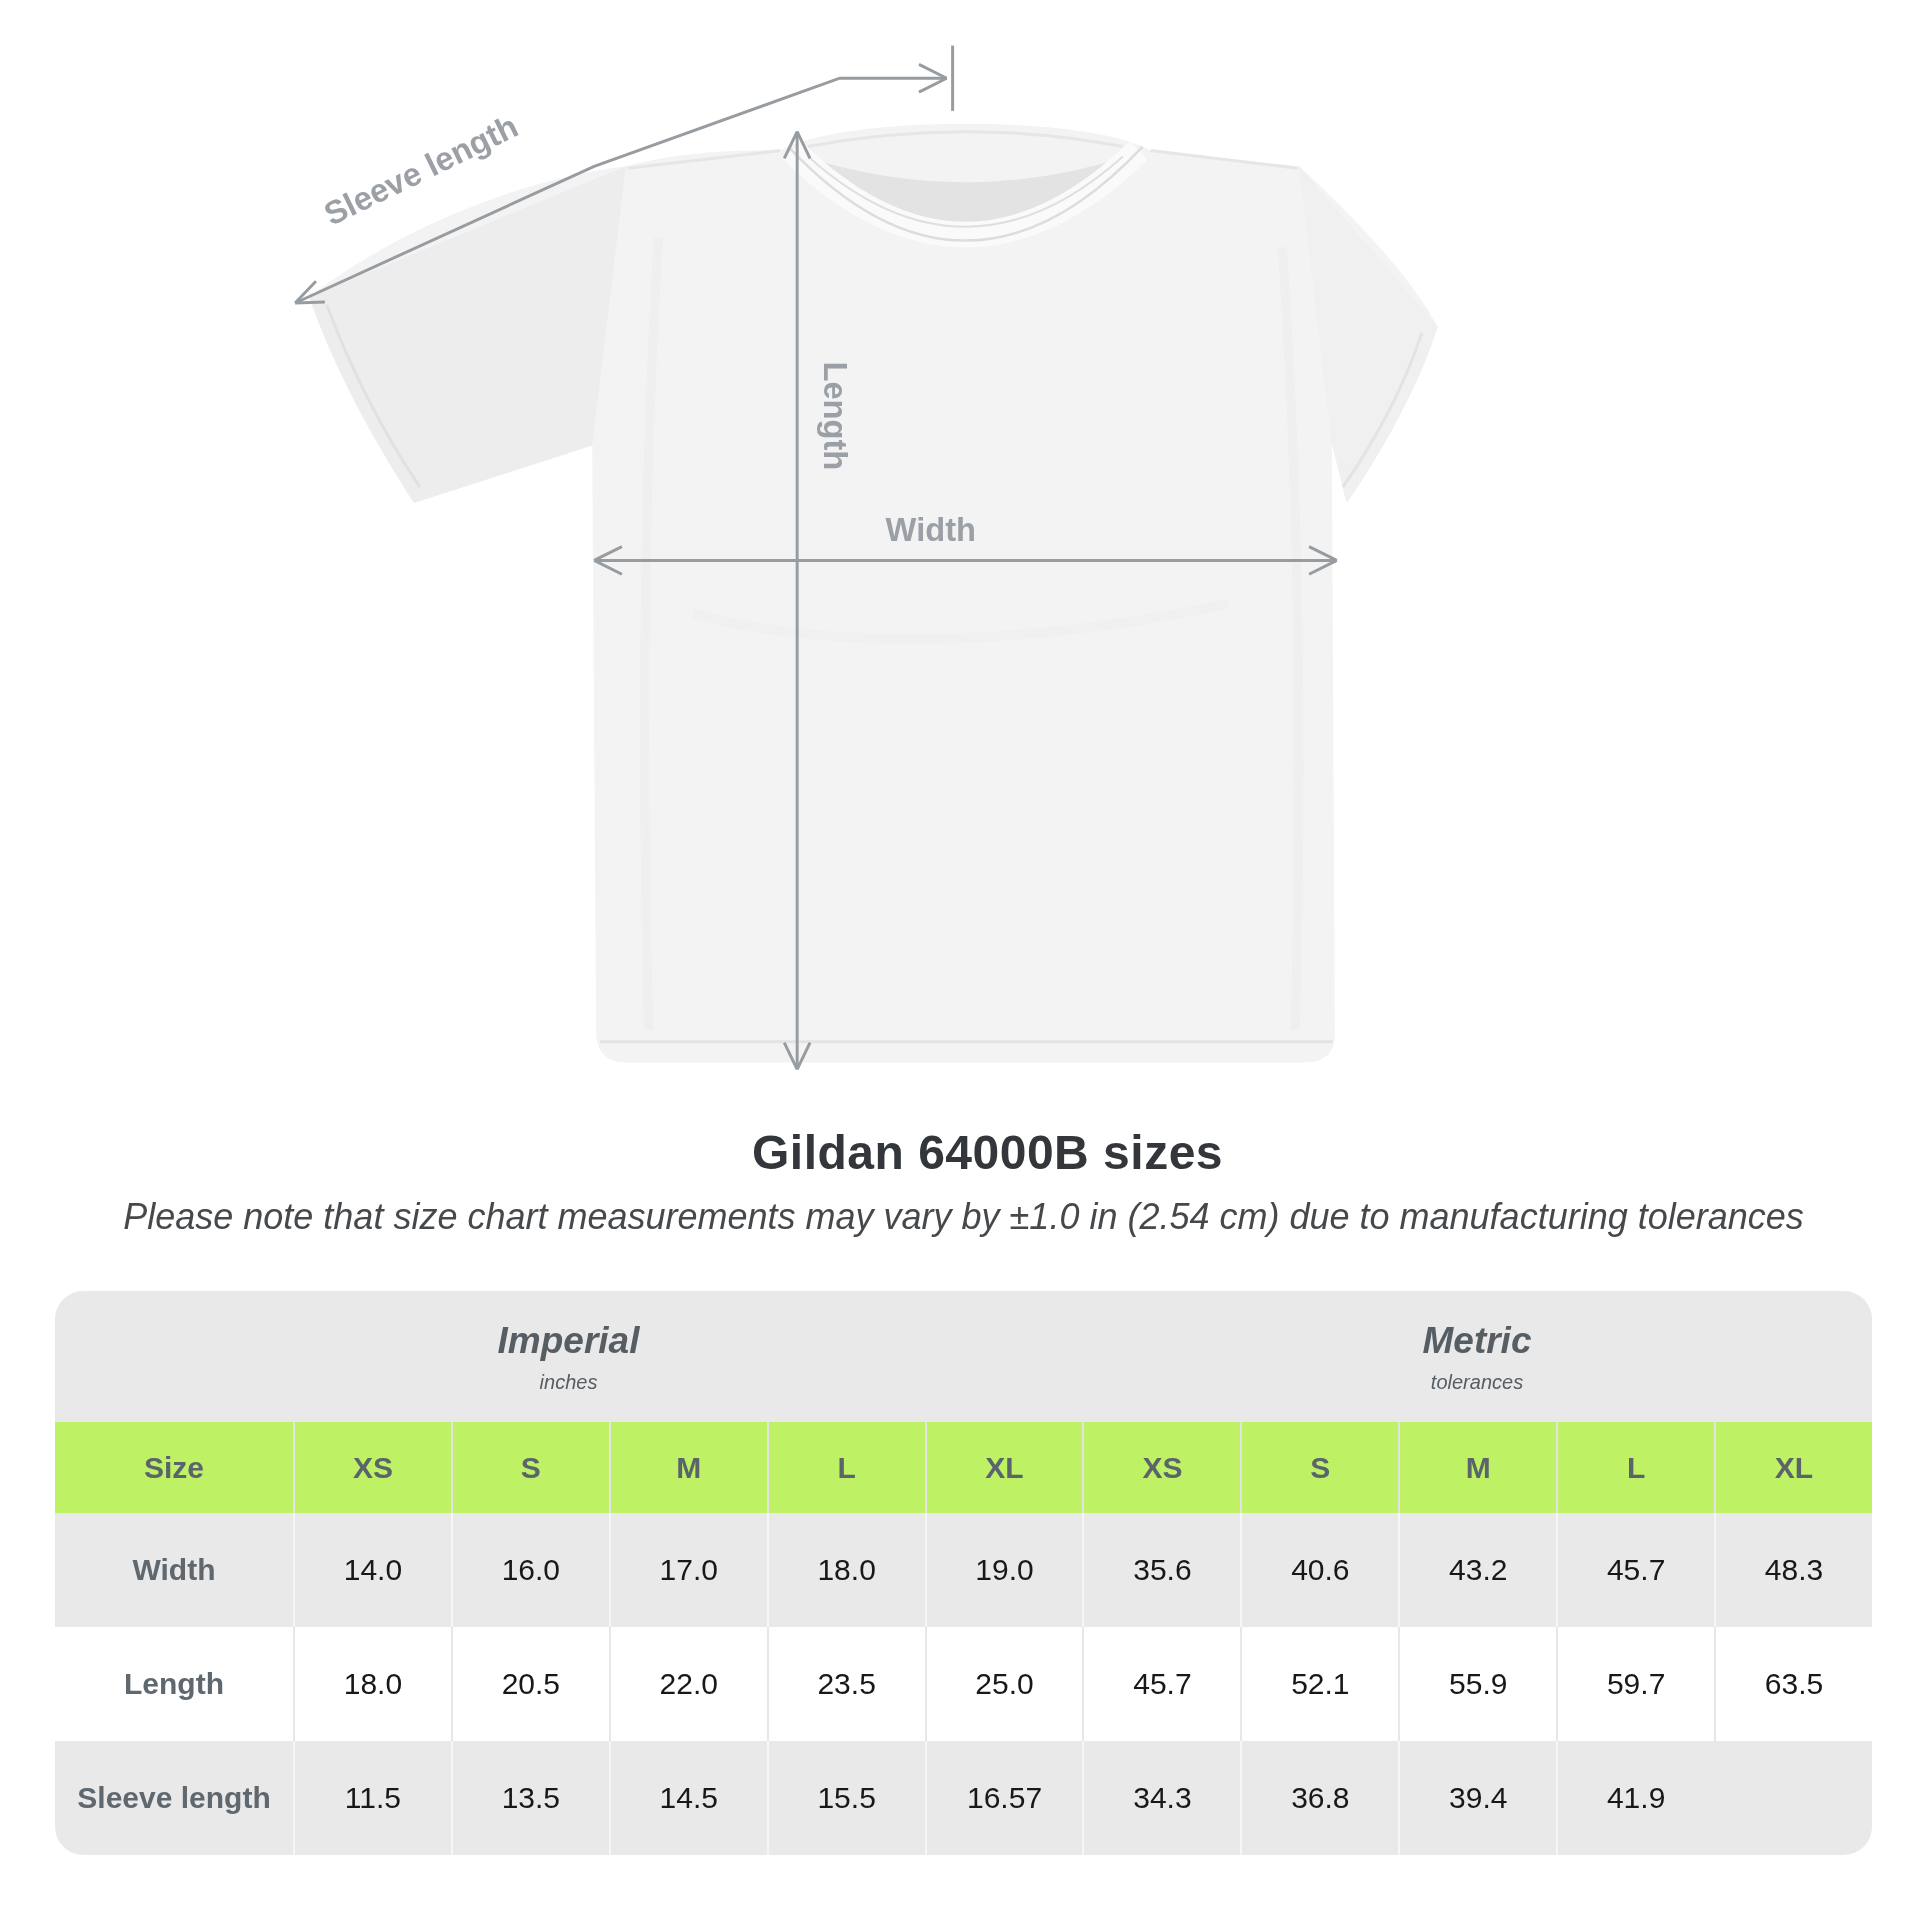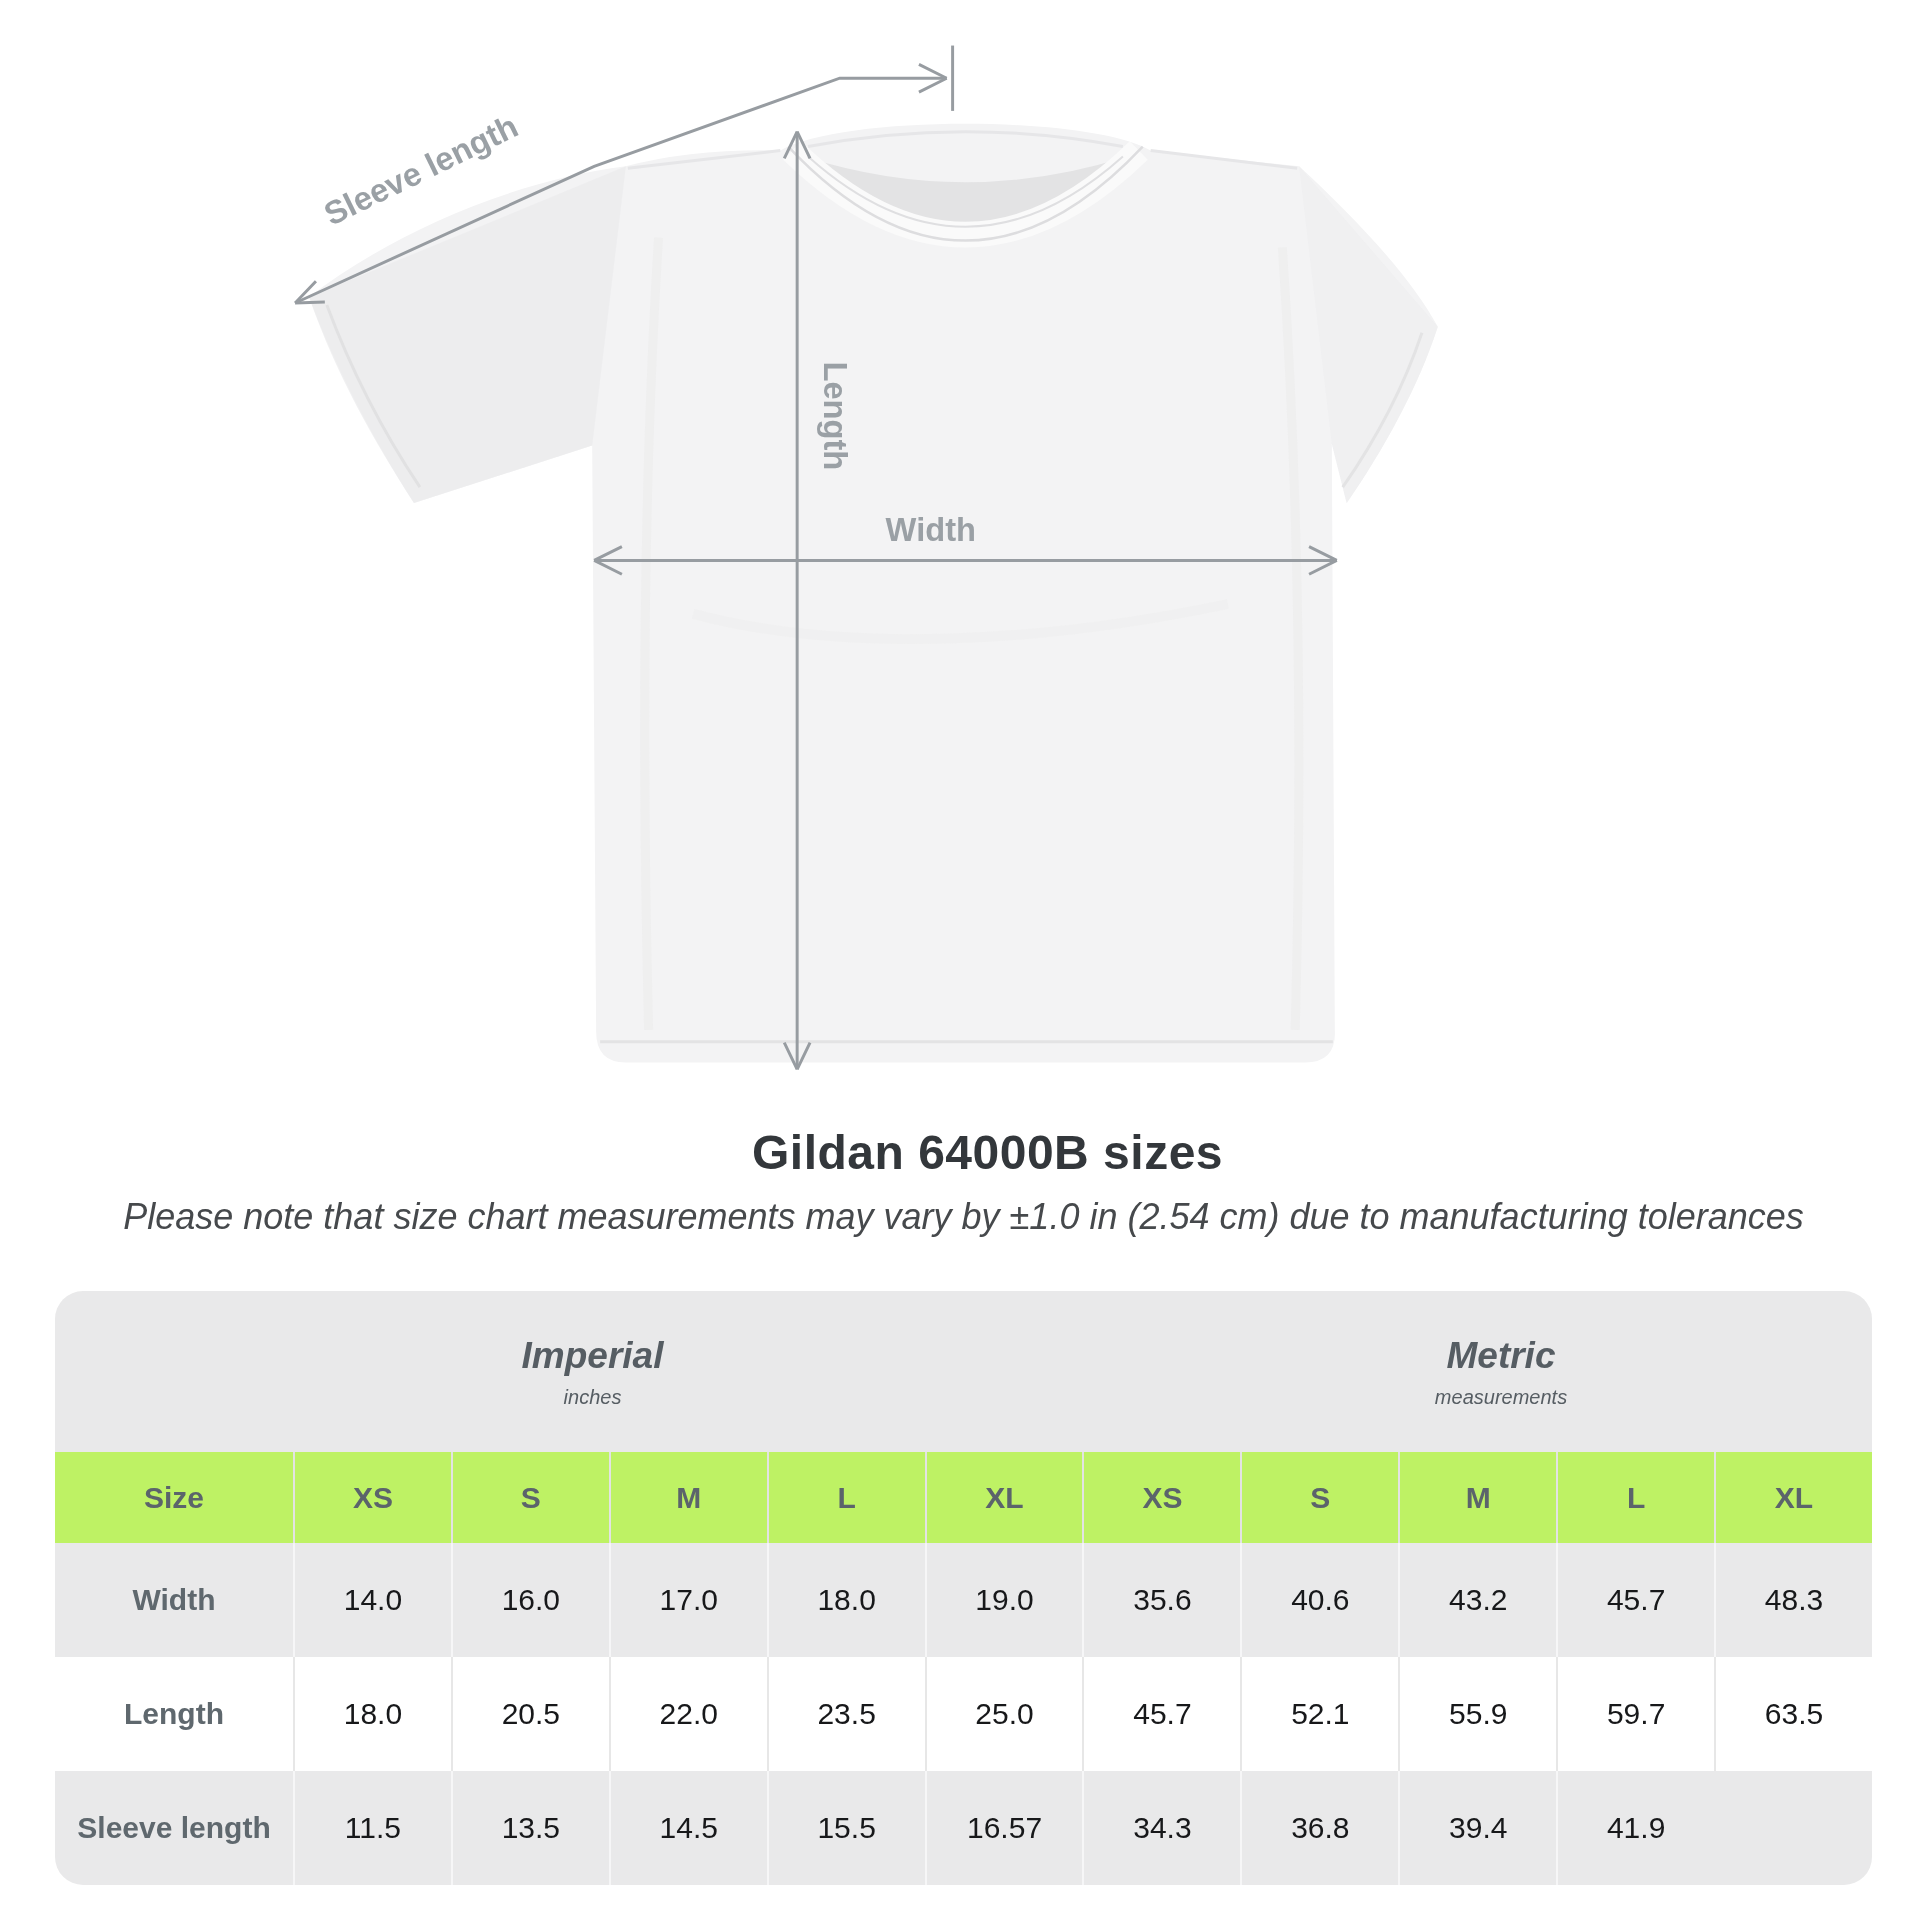--- a/index.html
+++ b/index.html
@@ -23,21 +23,21 @@
   .note{
     text-align:center;font-style:italic;font-size:36px;color:#46494c;
     margin:0 0 53px 0;
   }
 
   
   .size-table{
     width:1817px;margin:0 auto;border-radius:28px;overflow:hidden;
   }
   .trow{display:grid;grid-template-columns:238px repeat(10,1fr);}
-  .band{display:grid;grid-template-columns:1027px 790px;background:#e9e9ea;height:161px;padding-left:24px;}
+  .band{display:grid;grid-template-columns:1027px 790px;background:#e9e9ea;height:131px;}
   .band .gcell{
     display:flex;flex-direction:column;align-items:center;justify-content:center;gap:9px;
     color:#565d63;
   }
   .gname{font-size:37px;font-weight:bold;font-style:italic;}
   .gsub{font-size:20px;font-style:italic;}
   .cell{
     display:flex;align-items:center;justify-content:center;
     font-size:30px;
   }
@@ -128,21 +128,21 @@
 
   <div class="size-table">
 
     <div class="band">
       <div class="gcell">
         <div class="gname">Imperial</div>
         <div class="gsub">inches</div>
       </div>
       <div class="gcell">
         <div class="gname">Metric</div>
-        <div class="gsub">measurements</div>
+        <div class="gsub">tolerances</div>
       </div>
     </div>
 
     <div class="trow head-row">
       <div class="cell head">Size</div>
       <div class="cell head">XS</div>
       <div class="cell head">S</div>
       <div class="cell head">M</div>
       <div class="cell head">L</div>
       <div class="cell head">XL</div>

